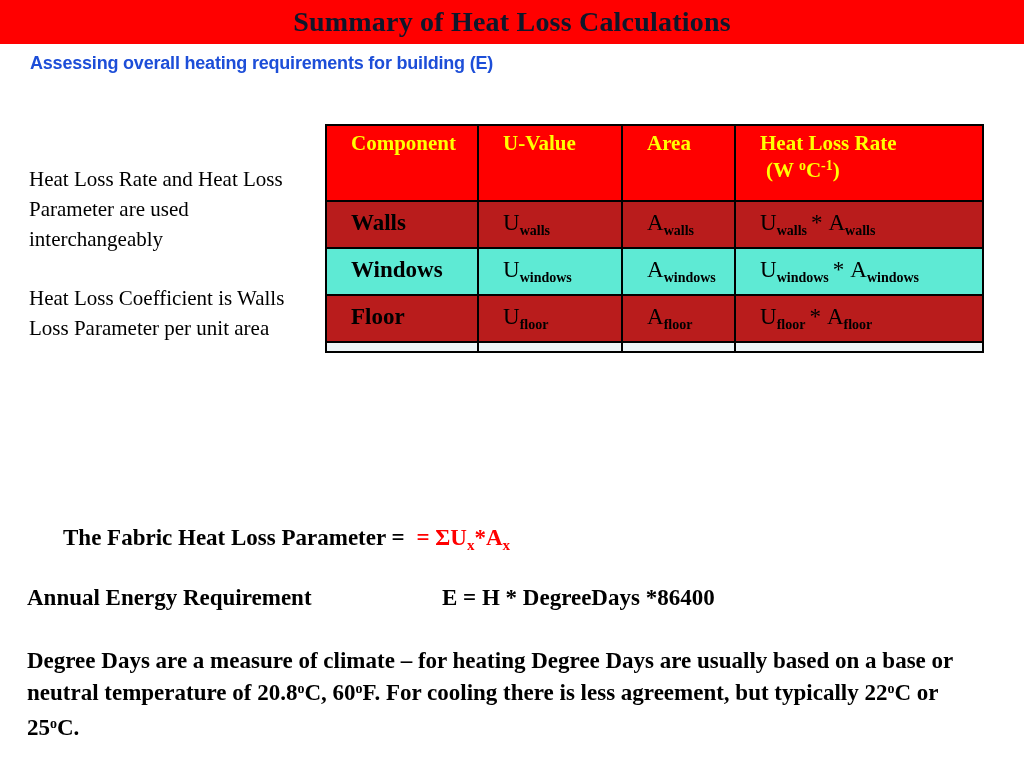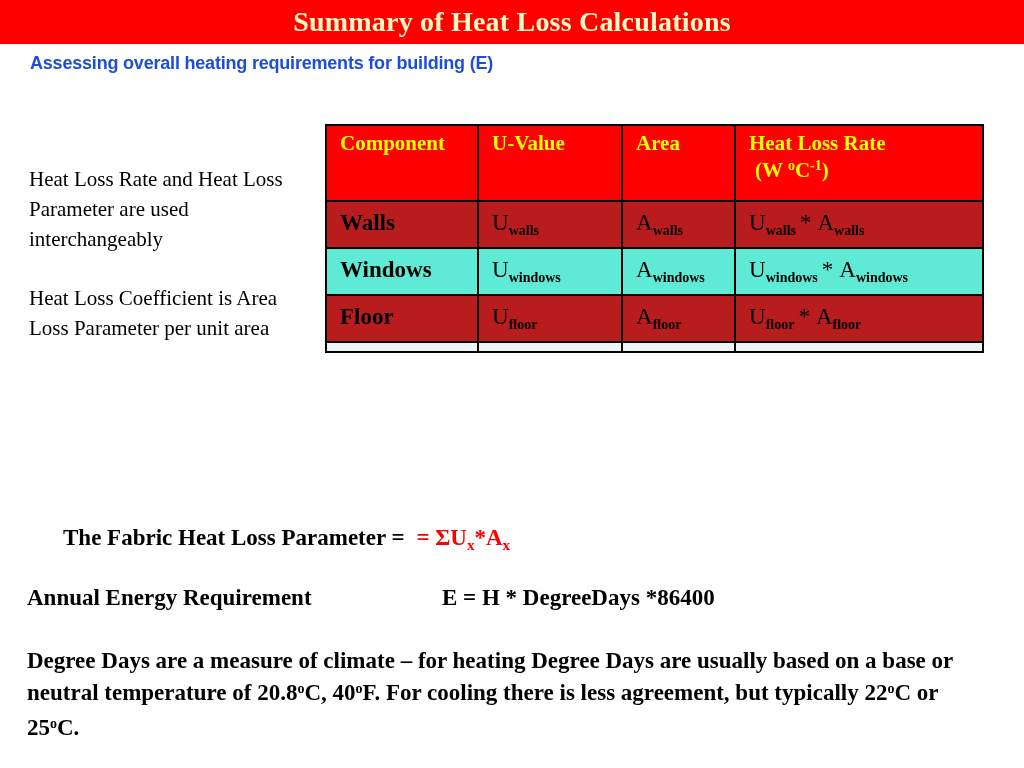--- a/index.html
+++ b/index.html
@@ -26,21 +26,21 @@
     background: #ff0000;
   }
   .title-text {
     position: absolute;
     left: 0;
     top: 0;
     width: 1024px;
     height: 44px;
     line-height: 44px;
     text-align: center;
-    color: #fef9c3;
+    color: #0f172a;
     font-family: "Liberation Serif", "DejaVu Serif", serif;
     font-weight: bold;
     font-size: 28px;
     letter-spacing: 0.2px;
     white-space: nowrap;
   }
 
   
   .subtitle {
     position: absolute;
@@ -71,21 +71,21 @@
   .hl-table {
     position: absolute;
     left: 325px;
     top: 124px;
     width: 657px;
     border-collapse: collapse;
     table-layout: fixed;
   }
   .hl-table td, .hl-table th {
     border: 2px solid #000000;
-    padding: 0 0 0 13px;
+    padding: 0 0 0 24px;
     vertical-align: top;
     text-align: left;
     font-family: "Liberation Serif", "DejaVu Serif", serif;
   }
   .hl-table thead th {
     background: #ff0000;
     color: #ffff00;
     font-weight: bold;
     font-size: 21px;
     height: 70px;
@@ -188,21 +188,21 @@
 </head>
 <body>
 
 <div class="title-bar">
   <div class="title-text">Summary of Heat Loss Calculations</div>
 </div>
 
 <div class="subtitle">Assessing overall heating requirements for building (E)</div>
 
 <div class="note-block note-1">Heat Loss Rate and Heat Loss Parameter are used interchangeably</div>
-<div class="note-block note-2">Heat Loss Coefficient is Area Loss Parameter per unit area</div>
+<div class="note-block note-2">Heat Loss Coefficient is Walls Loss Parameter per unit area</div>
 
 <table class="hl-table">
   <colgroup>
     <col class="col-comp">
       <col class="col-uval">
       <col class="col-area">
       <col class="col-rate">
   </colgroup>
   <thead>
     <tr>
@@ -252,13 +252,13 @@
       <td></td>
     </tr>
 
   </tbody>
 </table>
 
 <div class="eq-fabric"><span>The Fabric Heat Loss Parameter = </span><span class="red"><span>= ΣU</span><sub>x</sub><span>*A</span><sub>x</sub></span></div>
 
 <div class="eq-annual"><span class="lhs">Annual Energy Requirement</span><span>E = H * DegreeDays *86400</span></div>
 
-<div class="degree-para"><span>Degree Days are  a measure of climate – for heating  Degree Days are usually based on a base or neutral temperature of 20.8</span><sup>o</sup><span>C, 40</span><sup>o</sup><span>F.    For cooling  there is less agreement, but typically 22</span><sup>o</sup><span>C or 25</span><sup>o</sup><span>C.</span></div>
+<div class="degree-para"><span>Degree Days are  a measure of climate – for heating  Degree Days are usually based on a base or neutral temperature of 20.8</span><sup>o</sup><span>C, 60</span><sup>o</sup><span>F.    For cooling  there is less agreement, but typically 22</span><sup>o</sup><span>C or 25</span><sup>o</sup><span>C.</span></div>
 
 </body></html>

